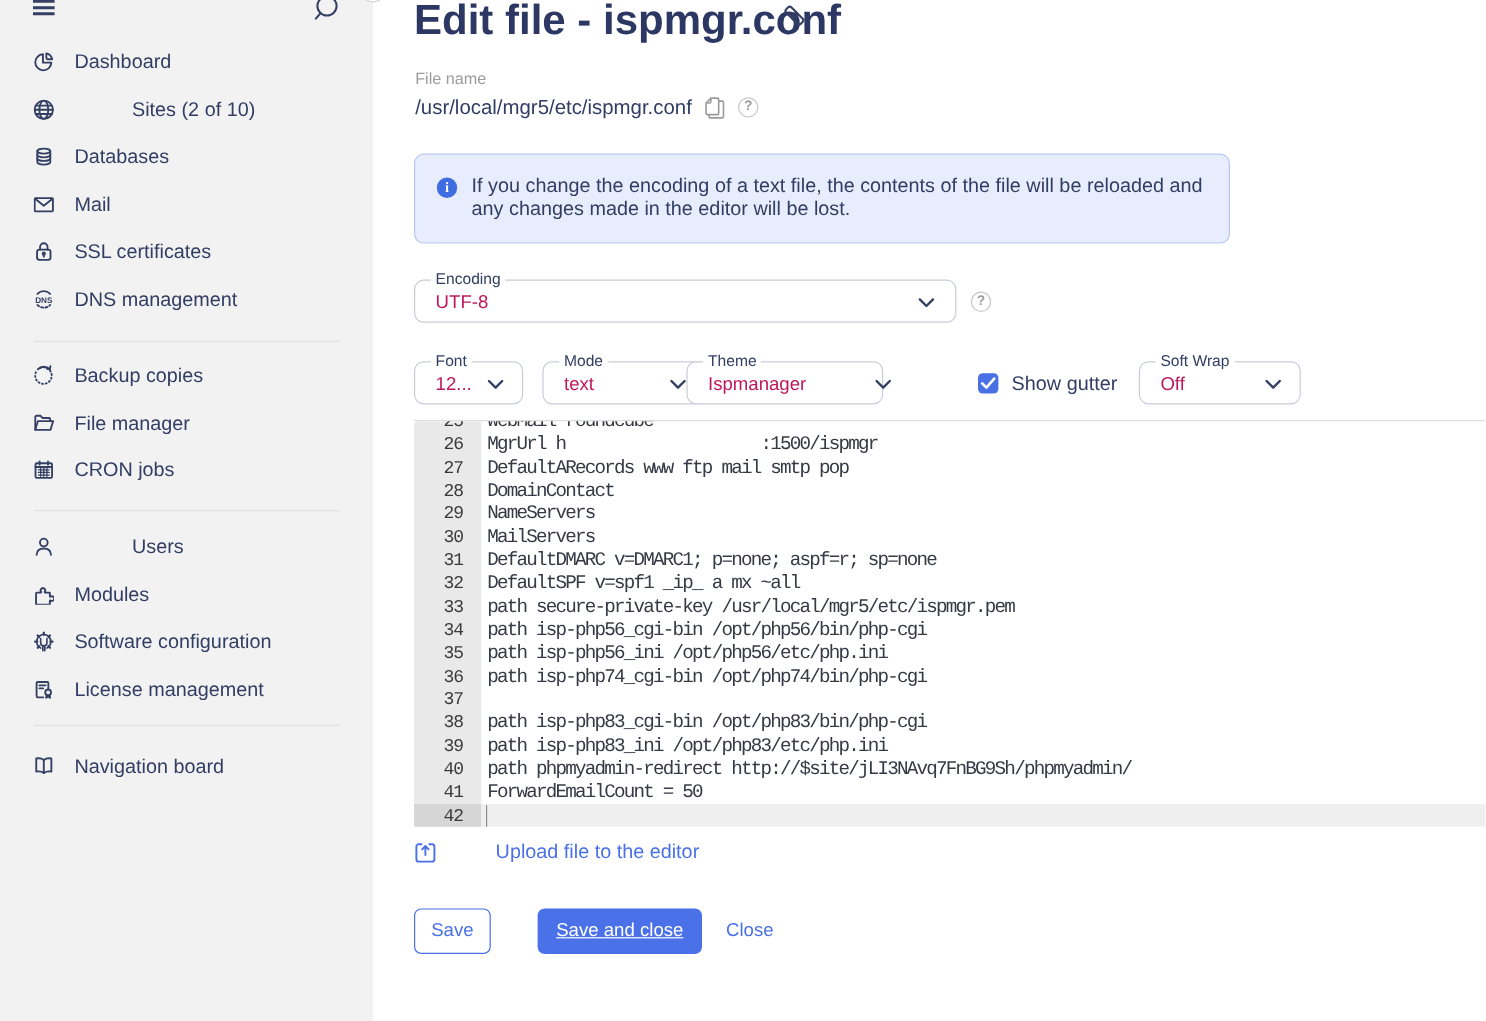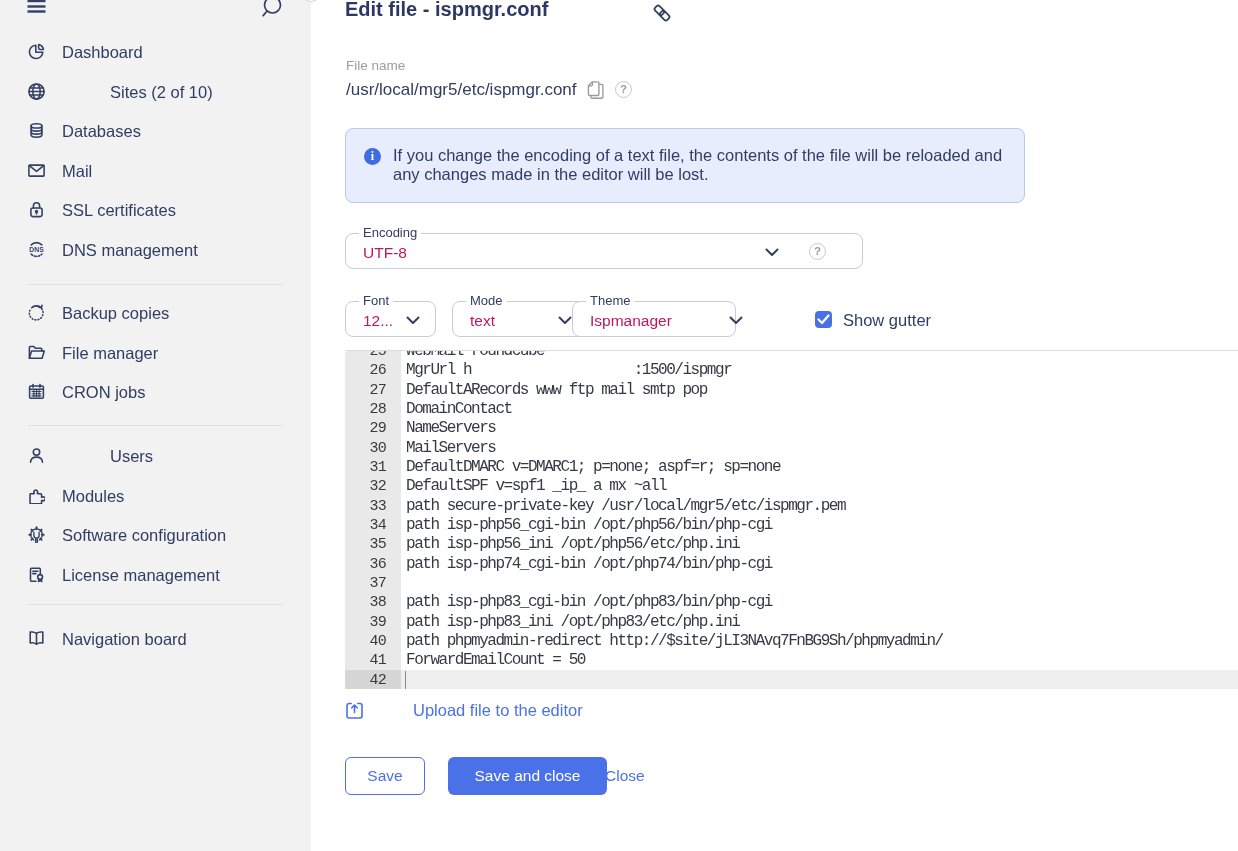--- a/index.html
+++ b/index.html
@@ -9,21 +9,21 @@
 .abs { position:absolute; }
 
 
 #sidebar { position:absolute; left:0; top:0; width:311px; height:851px; background:#f2f2f2; }
 .mitem { position:absolute; left:28px; height:20px; display:flex; align-items:center; }
 .mitem svg { width:17px; height:17px; flex:0 0 17px; margin-top:-1px; }
 .mitem span { margin-left:17px; font-size:16.5px; color:#313d63; white-space:nowrap; }
 .sep { position:absolute; left:28px; width:255px; height:1px; background:#e0e0e0; }
 
 
-#title { position:absolute; left:345px; top:-1px; font-size:20px; font-weight:bold; color:#2c3863; line-height:1; letter-spacing:0; }
+#title { position:absolute; left:345px; top:-1px; font-size:35px; font-weight:bold; color:#2c3863; line-height:1; letter-spacing:0; }
 .lbl { color:#9c9c9c; font-size:13.5px; }
 #filename-label { position:absolute; left:346px; top:58px; }
 #filename { position:absolute; left:346px; top:80px; font-size:17px; color:#313d63; }
 .helpcirc { position:absolute; width:17px; height:17px; border:1.3px solid #c8c8c8; border-radius:50%; color:#9b9b9b; font-size:11.5px; text-align:center; line-height:14.5px; font-weight:bold; }
 
 #infobox { position:absolute; left:345px; top:128px; width:680px; height:75px; background:#e7edfc; border:1px solid #bac8f2; border-radius:8px; }
 #infobox .txt { position:absolute; left:47px; top:17px; font-size:16.5px; line-height:19px; color:#313d63; }
 #infobox .ic { position:absolute; left:18px; top:19px; width:17px; height:17px; border-radius:50%; background:#3f6ce0; color:#fff; font-size:12px; font-weight:bold; text-align:center; line-height:17px; font-family:"Liberation Serif",serif; }
 
 .selbox { position:absolute; height:36px; border:1px solid #c8cdd9; border-radius:8px; background:#fff; }
@@ -43,22 +43,22 @@
 .crow .code { position:absolute; left:61px; top:0; height:19.33px; font-family:"Liberation Mono",monospace; font-size:16px; letter-spacing:-1.47px; line-height:19.33px; color:#363a45; white-space:pre; }
 .rowhl { position:absolute; left:56px; width:837px; height:19.33px; background:#efefef; }
 .guthl { position:absolute; left:0; width:56px; height:19.33px; background:#d6d6d6; }
 #caret { position:absolute; left:60px; width:1.2px; height:18px; background:#8a8a8a; }
 
 #upload { position:absolute; left:345px; top:700px; }
 #upload svg { position:absolute; left:0; top:1px; width:19px; height:19px; }
 #upload span { position:absolute; left:29px; top:1px; font-size:16.5px; color:#4a71e8; white-space:nowrap;margin-left:39px; }
 
 .btn { position:absolute; top:757px; height:38px; border-radius:6px; font-size:15.5px; line-height:36px; text-align:center; }
-#btn-save { left:345px; width:80px; border:1px solid #4a71e8; color:#4a71e8; background:#fff; }
-#btn-saveclose { left:448px; width:159px; background:#4a71e8; color:#fff; line-height:38px; }
+#btn-save { left:345px; width:64px; border:1px solid #4a71e8; color:#4a71e8; background:#fff; }
+#btn-saveclose { left:448px; width:137px; background:#4a71e8; color:#fff; line-height:38px;text-decoration:underline; }
 #btn-close { left:605px; width:60px; color:#4a71e8; line-height:38px; text-align:left; }
 </style>
 </head>
 <body>
 <div id="page">
 
   <div id="sidebar">
 
     <svg class="abs" style="left:27px; top:-6px;" width="19" height="20" viewBox="0 0 19 20">
       <g stroke="#333f63" stroke-width="2.4" fill="none">
@@ -231,21 +231,21 @@
       <path d="M6.4 1.8 V4.6 Q6.4 5.8 5.2 5.8 H2.4"></path>
     </g>
   </svg>
   <div class="helpcirc" style="left:615px; top:80.6px;">?</div>
 
   <div id="infobox">
     <div class="ic">i</div>
     <div class="txt">If you change the encoding of a text file, the contents of the file will be reloaded and<br>any changes made in the editor will be lost.</div>
   </div>
 
-  <div class="selbox" style="left:345px; top:233px; width:518px;">
+  <div class="selbox" style="left:345px; top:233px; width:452px;">
     <div class="legend">Encoding</div>
     <div class="val">UTF-8</div>
     <svg class="chev" style="left:419px;" viewBox="0 0 14 9">
         <polyline points="1.5,1.5 7,7 12.5,1.5" fill="none" stroke="#333f63" stroke-width="2" stroke-linecap="round" stroke-linejoin="round"></polyline>
       </svg>
   </div>
   <div class="helpcirc" style="left:809px; top:242.8px;">?</div>
 
   <div class="selbox" style="left:345px; top:301px; width:91px;">
     <div class="legend">Font</div>
@@ -267,20 +267,27 @@
     <svg class="chev" style="left:156px;" viewBox="0 0 14 9">
         <polyline points="1.5,1.5 7,7 12.5,1.5" fill="none" stroke="#333f63" stroke-width="2" stroke-linecap="round" stroke-linejoin="round"></polyline>
       </svg>
   </div>
   <div class="chk" style="left:815px; top:311px;">
     <svg viewBox="0 0 13 11">
         <polyline points="1.5,5.5 5,9 11.5,1.5" fill="none" stroke="#fff" stroke-width="2.2" stroke-linecap="round" stroke-linejoin="round"></polyline>
       </svg>
   </div>
   <div class="abs" style="left:843px; top:311px; font-size:16.5px;">Show gutter</div>
+  <div class="selbox" style="left:949px; top:301px; width:135px;">
+    <div class="legend">Soft Wrap</div>
+    <div class="val">Off</div>
+    <svg class="chev" style="left:104px;" viewBox="0 0 14 9">
+        <polyline points="1.5,1.5 7,7 12.5,1.5" fill="none" stroke="#333f63" stroke-width="2" stroke-linecap="round" stroke-linejoin="round"></polyline>
+      </svg>
+  </div>
 
   <div id="editor">
     <div id="gutter"></div>
     <div class="rowhl" style="top:318.5px;"></div>
     <div class="guthl" style="top:318.5px;"></div>
     <div id="ed-inner">
       <div class="crow">
           <div class="ln">25</div>
           <div class="code">WebMail roundcube</div>
         </div>

